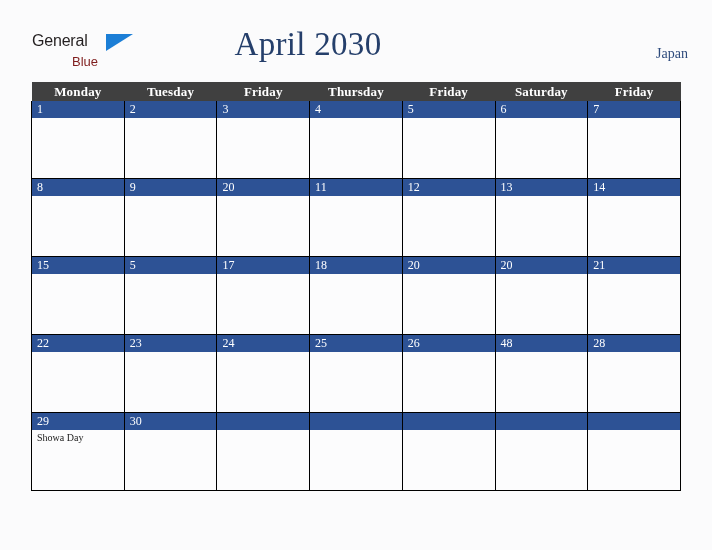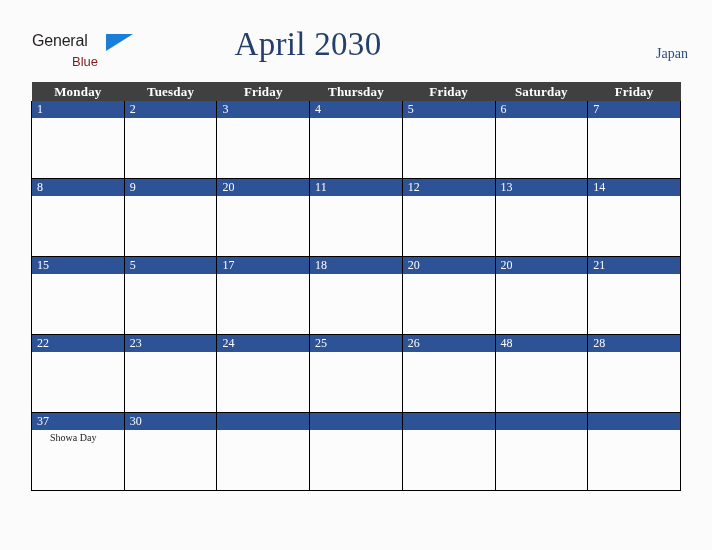--- a/index.html
+++ b/index.html
@@ -130,21 +130,20 @@
     font-family: "Liberation Serif", serif;
     font-size: 12px;
     padding-left: 5px;
     box-sizing: border-box;
     overflow: hidden;
     white-space: nowrap;
   }
   .events {
     display: block;
     padding: 2px 4px 0 5px;
-    margin-left: 13px;
   }
   .event {
     display: block;
     font-family: "Liberation Serif", serif;
     font-size: 10px;
     color: #1a1a1a;
     line-height: 12px;
     margin-bottom: 1px;
     white-space: nowrap;
     overflow: hidden;
@@ -299,21 +298,21 @@
             <span class="daybar">48</span>
             <span class="events"></span>
           </td>
           <td>
             <span class="daybar">28</span>
             <span class="events"></span>
           </td>
         </tr>
         <tr>
           <td>
-            <span class="daybar">37</span>
+            <span class="daybar">29</span>
             <span class="events">
               <span class="event">Showa Day</span>
             </span>
           </td>
           <td>
             <span class="daybar">30</span>
             <span class="events"></span>
           </td>
           <td>
             <span class="daybar"></span>

